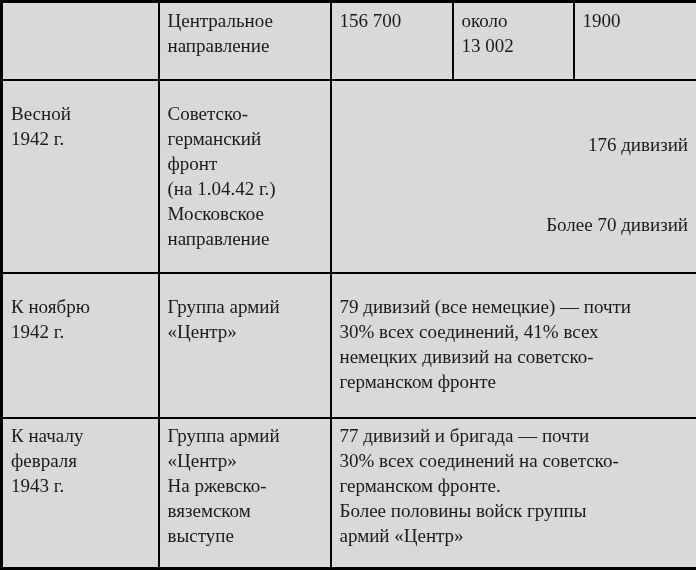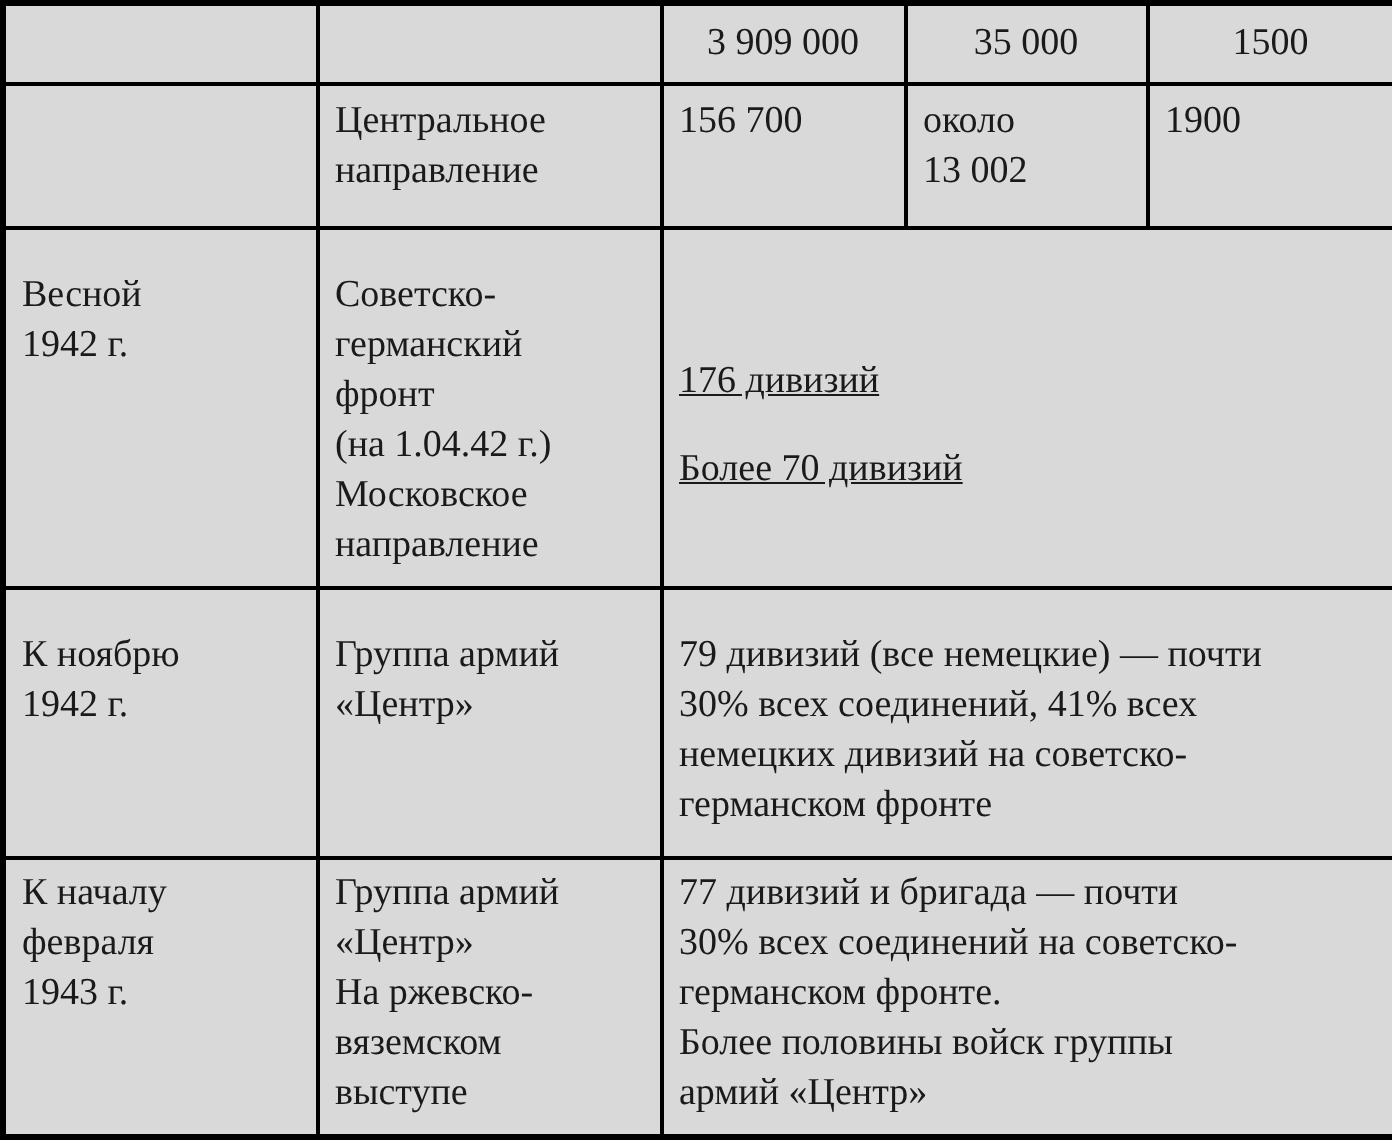--- a/index.html
+++ b/index.html
@@ -54,24 +54,23 @@
     padding-top: 5px;
   }
   
   tr.r-spring td {
     height: 153px;
     vertical-align: top;
     text-align: left;
     padding-top: 20px;
   }
   tr.r-spring td.merged-center {
-    text-align: left;
+    text-align: right;
     vertical-align: middle;
-    line-height: 22px;
-    text-decoration: underline;
+    line-height: 40px;
   }
   
   tr.r-nov td {
     height: 109px;
     vertical-align: top;
     text-align: left;
     padding-top: 20px;
   }
   
   tr.r-feb td {
@@ -89,27 +88,20 @@
     <colgroup>
       <col style="width:157px">
       <col style="width:172px">
       <col style="width:122px">
       <col style="width:121px">
       <col style="width:124px">
     </colgroup>
 
     <tbody>
 
-    <tr class="r-total">
-      <td></td>
-      <td></td>
-      <td>3 909 000</td>
-      <td>35 000</td>
-      <td>1500</td>
-    </tr>
 
     <tr class="r-central">
       <td></td>
       <td>Центральное
 направление</td>
       <td>156 700</td>
       <td>около
 13 002</td>
       <td>1900</td>
     </tr>

